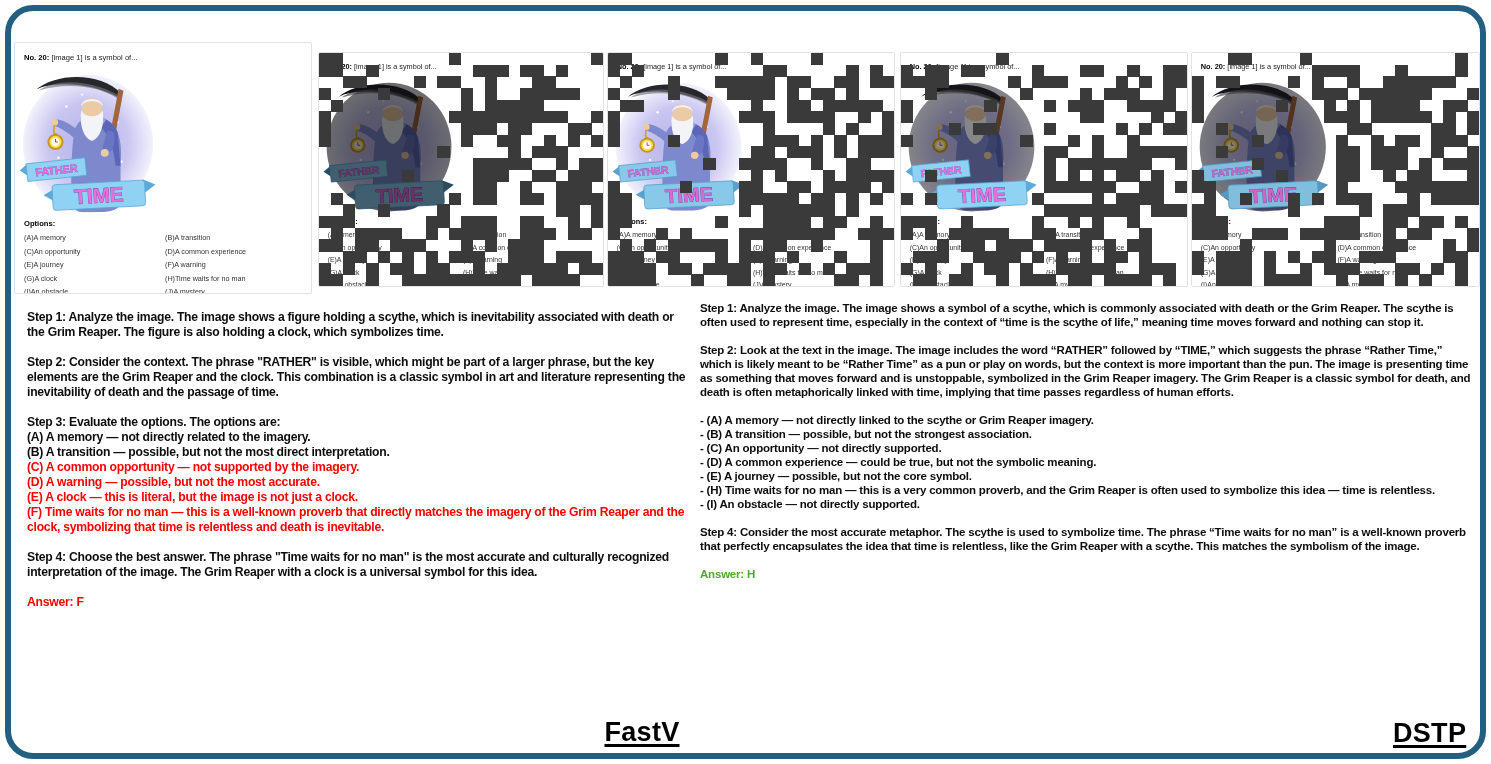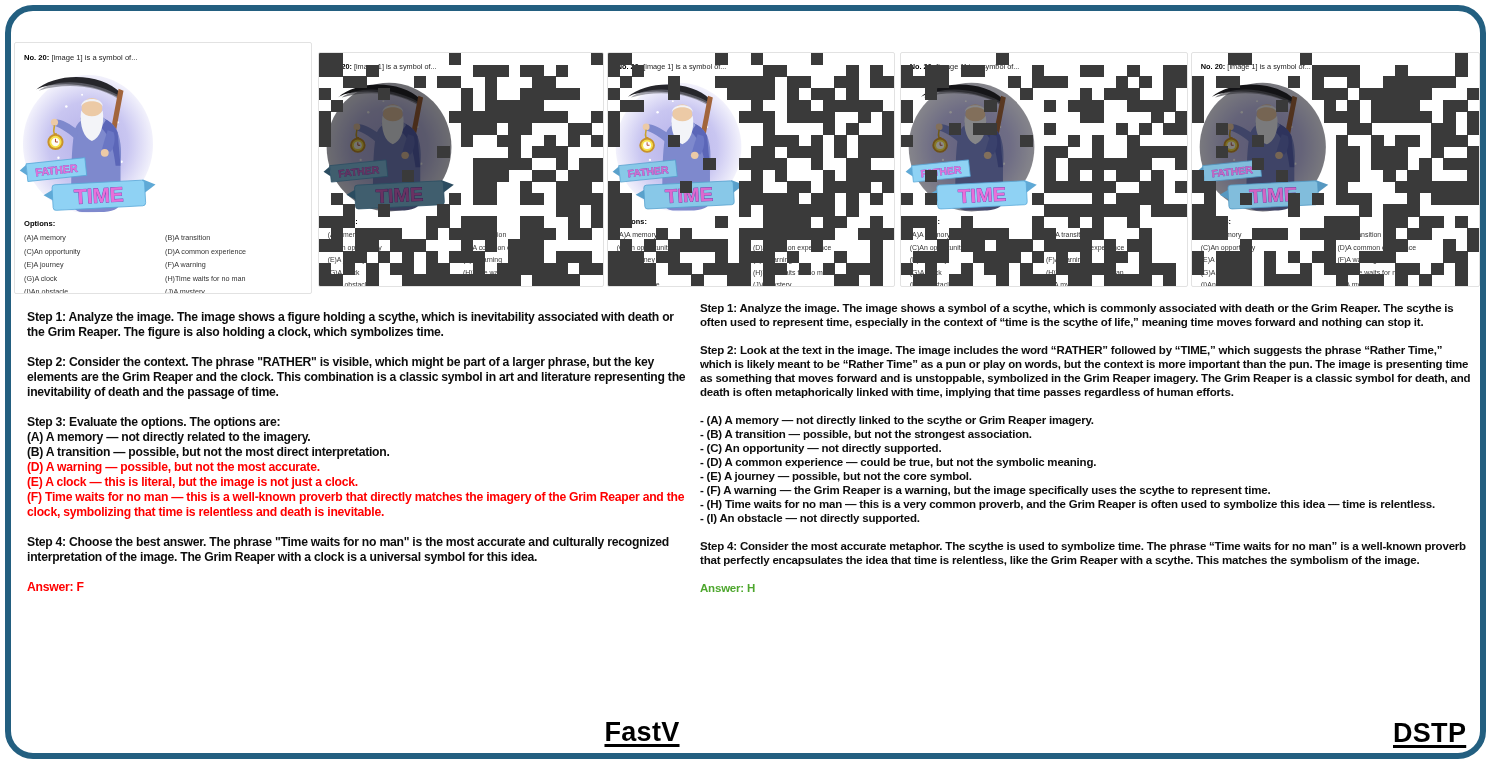--- a/index.html
+++ b/index.html
@@ -1210,20 +1210,21 @@
       <div class="para">
         <div class="rline">Step 1: Analyze the image. The image shows a figure holding a scythe, which is inevitability associated with death or the Grim Reaper. The figure is also holding a clock, which symbolizes time.</div>
       </div>
       <div class="para">
         <div class="rline">Step 2: Consider the context. The phrase "RATHER" is visible, which might be part of a larger phrase, but the key elements are the Grim Reaper and the clock. This combination is a classic symbol in art and literature representing the inevitability of death and the passage of time.</div>
       </div>
       <div class="para">
         <div class="rline">Step 3: Evaluate the options. The options are:</div>
         <div class="rline">(A) A memory — not directly related to the imagery.</div>
         <div class="rline">(B) A transition — possible, but not the most direct interpretation.</div>
+        <div class="rline c-r">(C) A common opportunity — not supported by the imagery.</div>
         <div class="rline c-r">(D) A warning — possible, but not the most accurate.</div>
         <div class="rline c-r">(E) A clock — this is literal, but the image is not just a clock.</div>
         <div class="rline c-r">(F) Time waits for no man — this is a well-known proverb that directly matches the imagery of the Grim Reaper and the clock, symbolizing that time is relentless and death is inevitable.</div>
       </div>
       <div class="para">
         <div class="rline">Step 4: Choose the best answer. The phrase "Time waits for no man" is the most accurate and culturally recognized interpretation of the image. The Grim Reaper with a clock is a universal symbol for this idea.</div>
       </div>
       <div class="para">
         <div class="rline c-r">Answer: F</div>
       </div>
@@ -1234,21 +1235,20 @@
       </div>
       <div class="para">
         <div class="rline">Step 2: Look at the text in the image. The image includes the word “RATHER” followed by “TIME,” which suggests the phrase “Rather Time,” which is likely meant to be “Rather Time” as a pun or play on words, but the context is more important than the pun. The image is presenting time as something that moves forward and is unstoppable, symbolized in the Grim Reaper imagery. The Grim Reaper is a classic symbol for death, and death is often metaphorically linked with time, implying that time passes regardless of human efforts.</div>
       </div>
       <div class="para">
         <div class="rline">- (A) A memory — not directly linked to the scythe or Grim Reaper imagery.</div>
         <div class="rline">- (B) A transition — possible, but not the strongest association.</div>
         <div class="rline">- (C) An opportunity — not directly supported.</div>
         <div class="rline">- (D) A common experience — could be true, but not the symbolic meaning.</div>
         <div class="rline">- (E) A journey — possible, but not the core symbol.</div>
-        <div class="rline">- (F) A warning — the Grim Reaper is a warning, but the image specifically uses the scythe to represent time.</div>
         <div class="rline">- (H) Time waits for no man — this is a very common proverb, and the Grim Reaper is often used to symbolize this idea — time is relentless.</div>
         <div class="rline">- (I) An obstacle — not directly supported.</div>
       </div>
       <div class="para">
         <div class="rline">Step 4: Consider the most accurate metaphor. The scythe is used to symbolize time. The phrase “Time waits for no man” is a well-known proverb that perfectly encapsulates the idea that time is relentless, like the Grim Reaper with a scythe. This matches the symbolism of the image.</div>
       </div>
       <div class="para">
         <div class="rline c-g">Answer: H</div>
       </div>
     </div>

